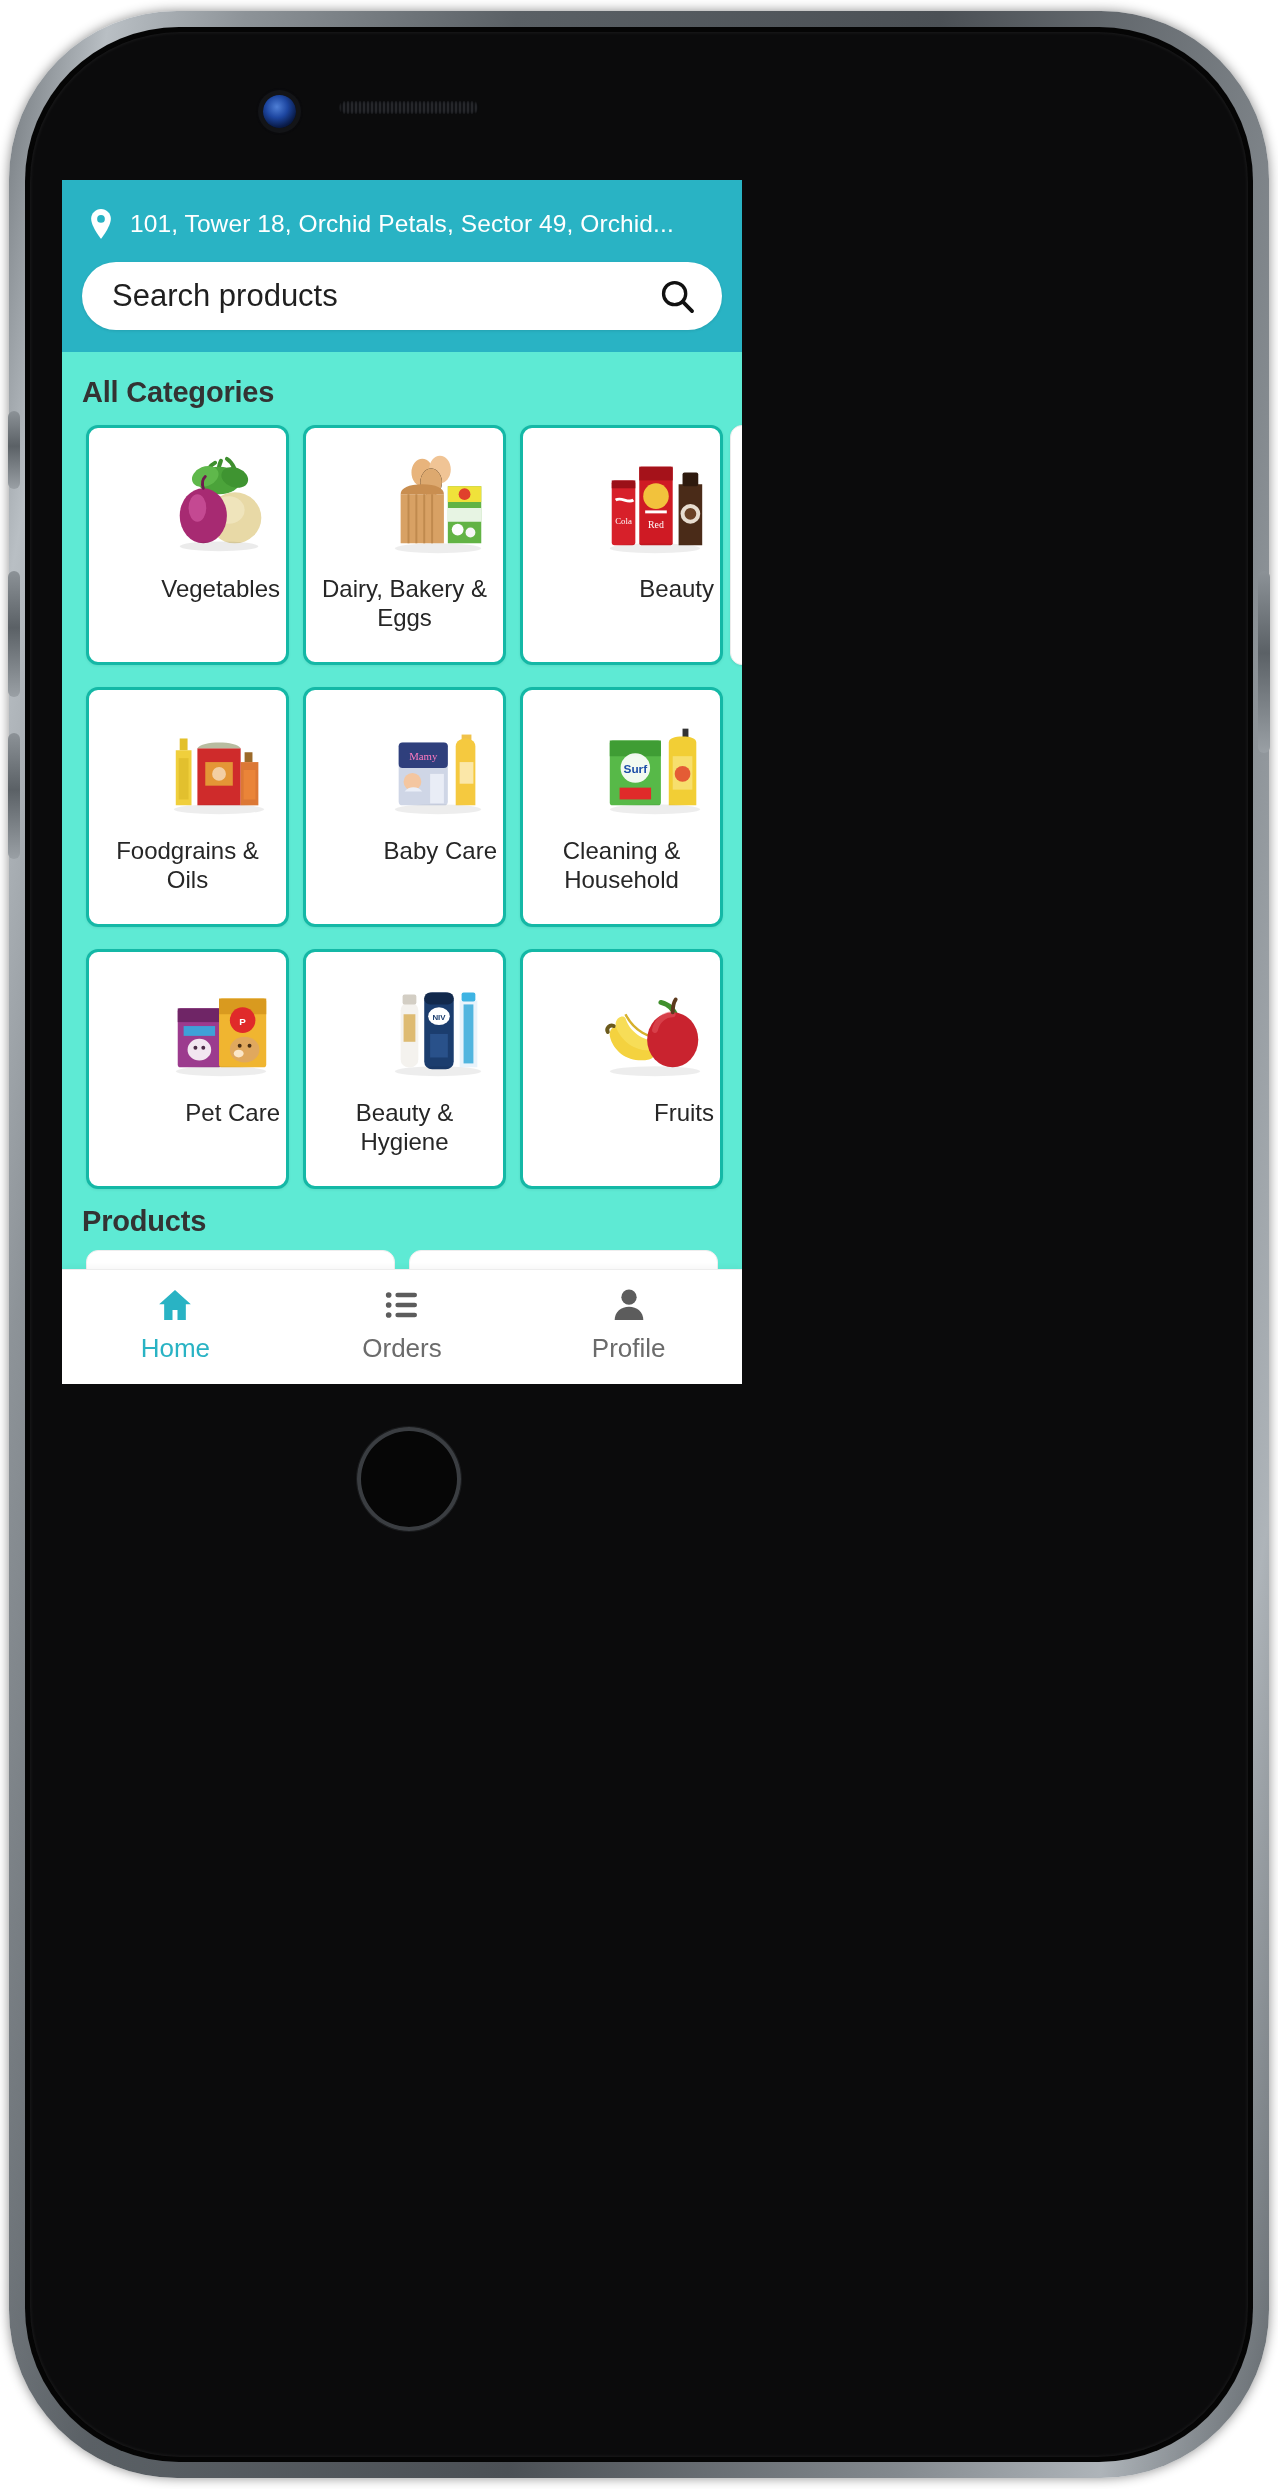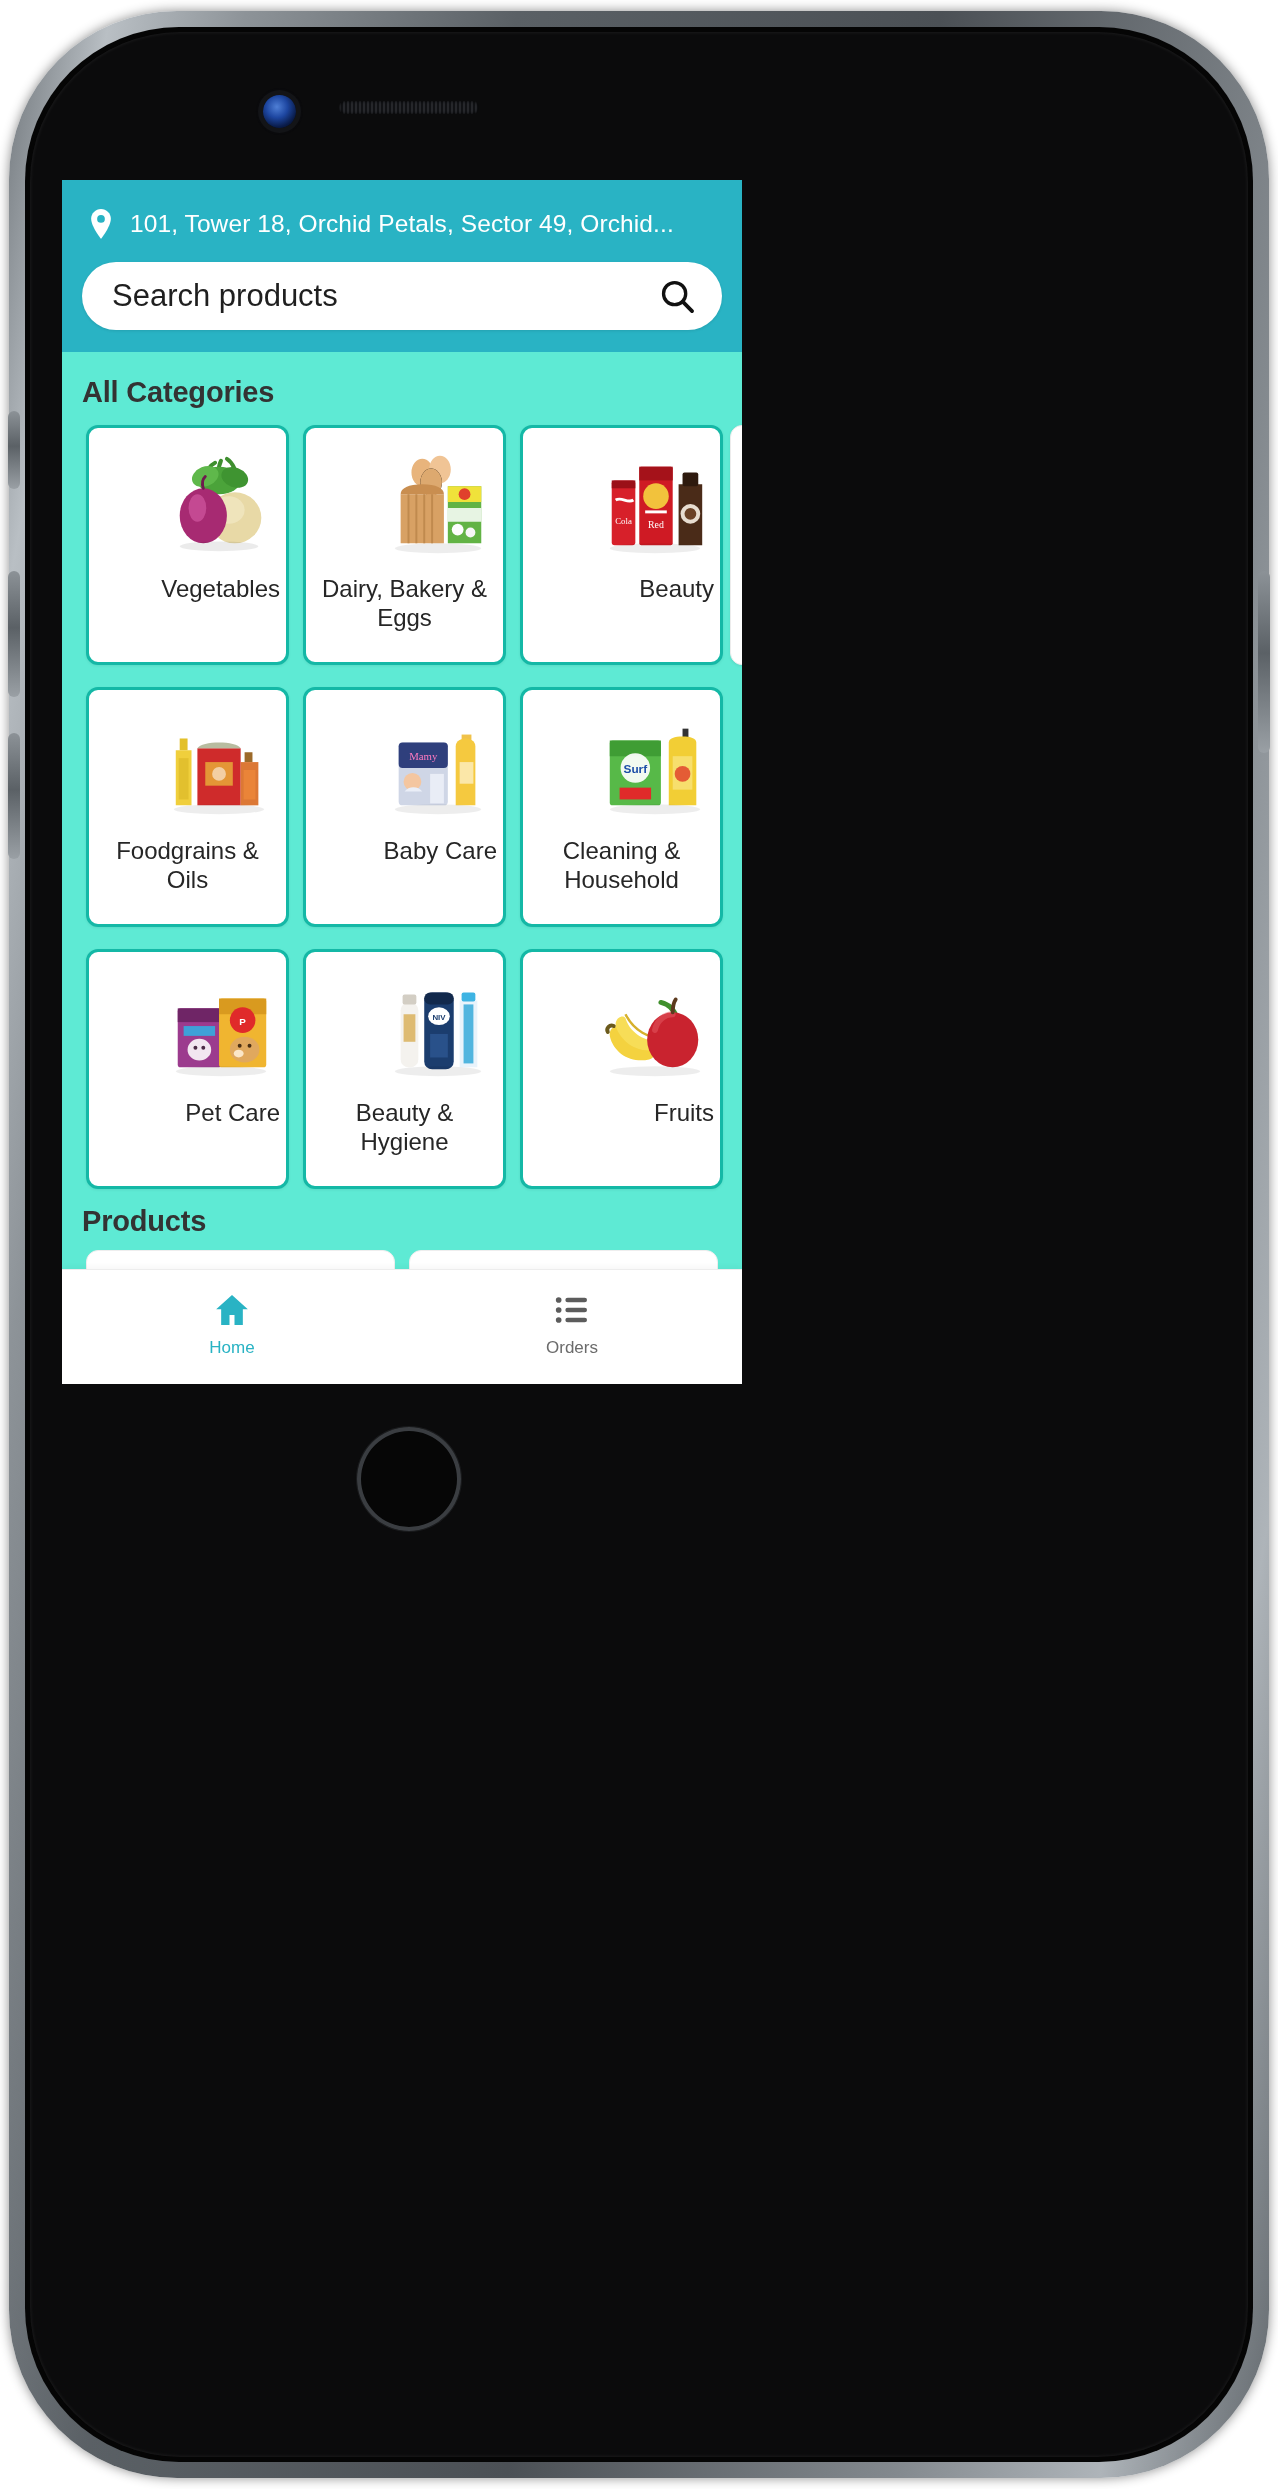--- a/index.html
+++ b/index.html
@@ -113,21 +113,21 @@
   .product-card{height:40px;border:1px solid #eeeeee;border-top-left-radius:12px;border-top-right-radius:12px;background:#fff;}
 
   
   .bottom-nav{
     position:absolute;left:0;bottom:0;width:100%;height:108px;background:#ffffff;
     border-top:1px solid #ededed;display:flex;align-items:center;
     box-shadow:0 -2px 6px rgba(0,0,0,.04);
   }
   .nav-item{flex:1;display:flex;flex-direction:column;align-items:center;justify-content:center;gap:8px;}
   .nav-item svg{width:40px;height:40px;}
-  .nav-label{font-size:17px;}
+  .nav-label{font-size:26px;}
   .nav-item.active .nav-label{color:#29b3c4;}
   .nav-item .nav-label{color:#6b6b6b;}
 </style>
 </head>
 <body>
 
 <div class="stage">
   <div class="phone-outer">
     <div class="phone-body">
       <div class="phone-inner-ring"></div>
@@ -371,18 +371,25 @@
             <circle cx="4" cy="6" r="1.7" fill="#5c5c5c"></circle>
             <circle cx="4" cy="12" r="1.7" fill="#5c5c5c"></circle>
             <circle cx="4" cy="18" r="1.7" fill="#5c5c5c"></circle>
             <rect x="8" y="4.6" width="13" height="2.8" rx="1.4" fill="#5c5c5c"></rect>
             <rect x="8" y="10.6" width="13" height="2.8" rx="1.4" fill="#5c5c5c"></rect>
             <rect x="8" y="16.6" width="13" height="2.8" rx="1.4" fill="#5c5c5c"></rect>
           </svg>
           <div class="nav-label">Orders</div>
         </div>
 
+        <div class="nav-item">
+          <svg viewBox="0 0 24 24">
+            <circle cx="12" cy="7.3" r="4.6" fill="#5c5c5c"></circle>
+            <path d="M3.4 21c0-4.9 3.9-8 8.6-8s8.6 3.1 8.6 8z" fill="#5c5c5c"></path>
+          </svg>
+          <div class="nav-label">Profile</div>
+        </div>
 
       </div>
 
     </div>
   </div>
 </div>
 
 </body></html>

